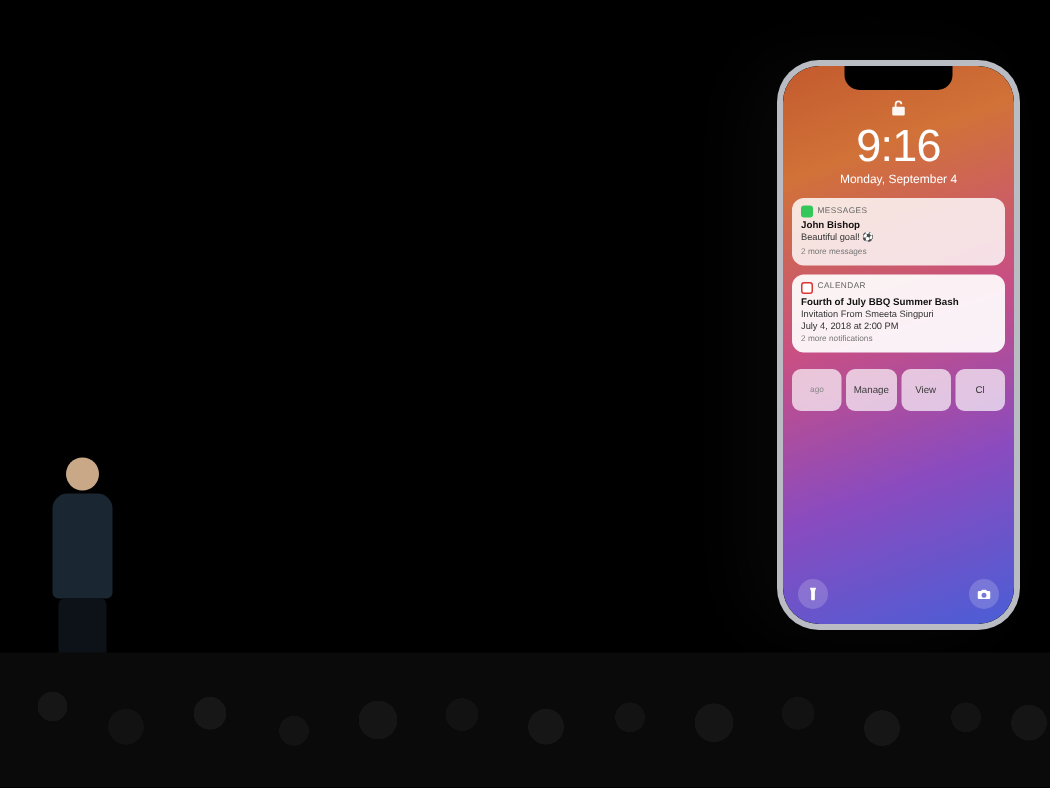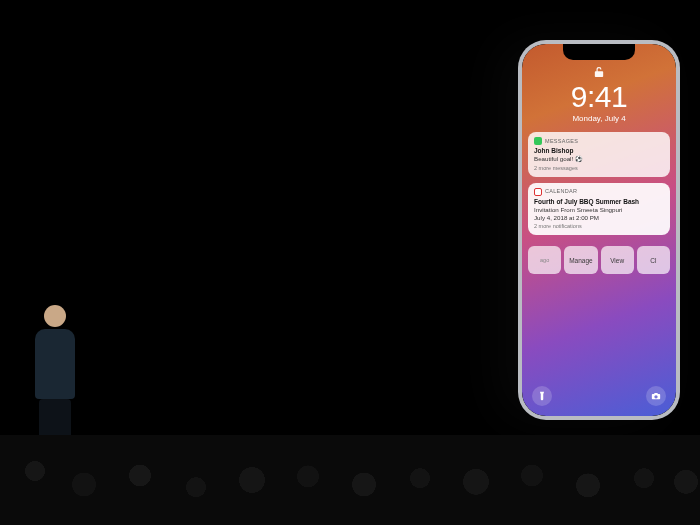--- a/index.html
+++ b/index.html
@@ -204,22 +204,22 @@
     <div class="phone-inner">
       <div class="screen">
         <div class="notch"></div>
 
         <div class="lock-area">
           <span class="lock-icon">
             <svg viewBox="0 0 12 14" fill="#fff">
                 <path d="M3 6V4a3 3 0 016 0h-1.4a1.6 1.6 0 10-3.2 0v2H10a1 1 0 011 1v5a1 1 0 01-1 1H2a1 1 0 01-1-1V7a1 1 0 011-1h1z"></path>
               </svg>
           </span>
-          <div class="time">9:41</div>
-          <div class="date">Monday, July 4</div>
+          <div class="time">9:16</div>
+          <div class="date">Monday, September 4</div>
         </div>
 
         <div class="notifs">
           <div class="notif">
             <div class="notif-head">
               <span class="appicon msg"></span>
               <span>MESSAGES</span>
             </div>
             <div class="sender">John Bishop</div>
             <div class="body">Beautiful goal! ⚽</div>

